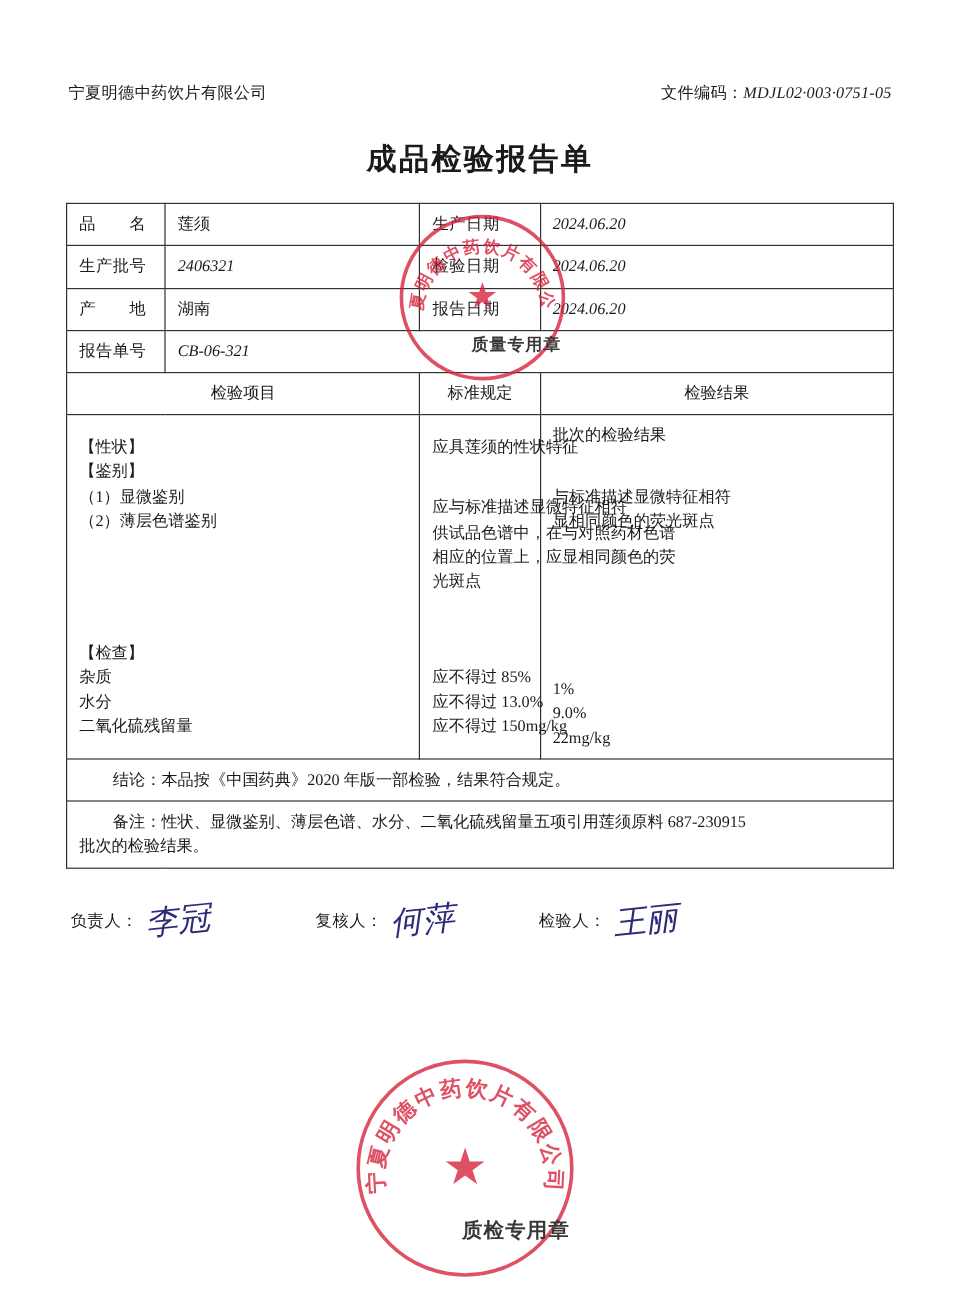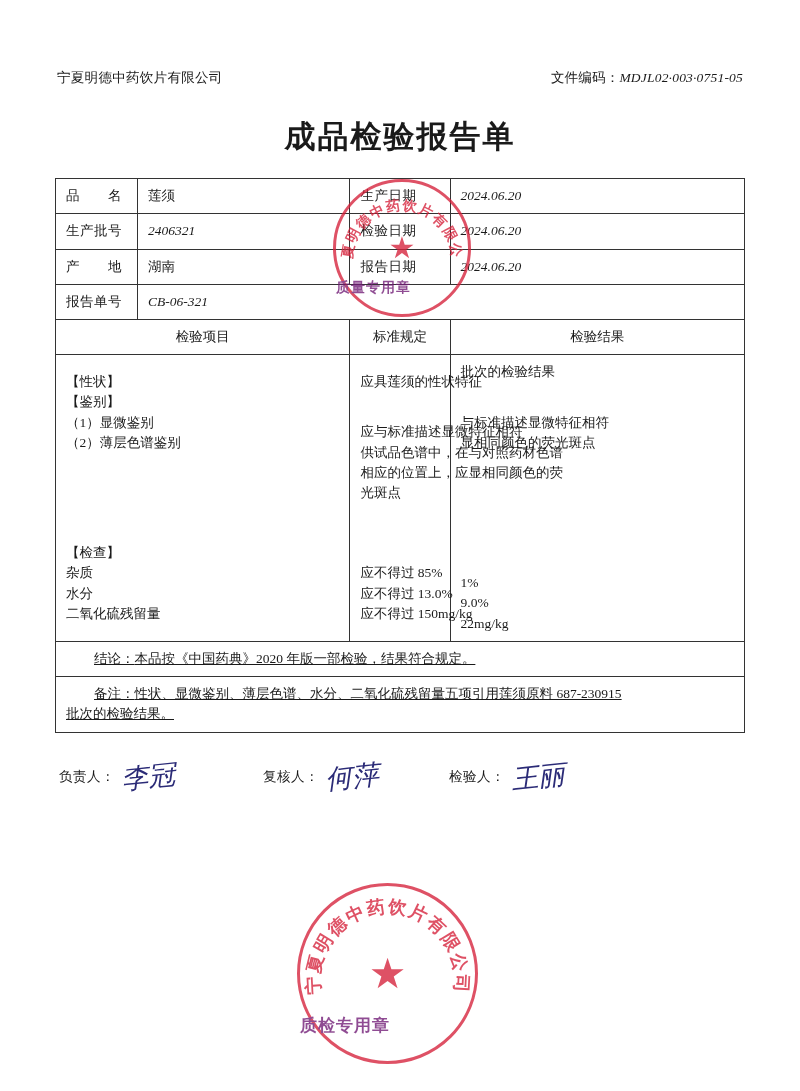--- a/index.html
+++ b/index.html
@@ -31,21 +31,21 @@
     line-height: 1.2;
     padding: 0 2px 8px 2px;
     letter-spacing: 0.3px;
   }
   .hdr-right {
     font-size: 13.5px;
     letter-spacing: 0.2px;
   }
   .title {
     text-align: center;
-    font-size: 31px;
+    font-size: 25px;
     font-weight: bold;
     letter-spacing: 2px;
     margin: 22px 0 20px 0;
   }
   table.main {
     width: 100%;
     border-collapse: collapse;
     table-layout: fixed;
   }
   table.main td {
@@ -81,21 +81,20 @@
   }
   .body-cell .row-line {
     display: block;
     white-space: nowrap;
   }
   .blank-line { display: block; height: 30px; }
   .concl td {
     padding: 9px 10px 9px 10px;
     line-height: 1.8;
     font-size: 13.5px;
-    text-decoration: underline;
   }
   .concl-inner { padding-left: 28px; }
   .sign-row {
     display: flex;
     align-items: center;
     margin-top: 18px;
     padding: 0 4px;
     font-size: 13.5px;
     height: 52px;
   }
@@ -159,25 +158,25 @@
   .stamp .arc-text text {
     fill: #d6213a;
     font-family: "Liberation Serif", serif;
     font-weight: bold;
   }
   .stamp .bottom-text {
     position: absolute;
     width: 100%;
     left: 0;
     bottom: 17px;
-    text-align: left;
+    text-align: right;
     font-size: 14px;
     font-weight: bold;
     letter-spacing: 1px;
-    color: #701a75;
+    color: #000000;
   }
   .stamp-bot .bottom-text { bottom: 24px; font-size: 17px; }
 </style>
 </head>
 <body>
 
 <div class="page">
 
   <div class="hdr">
     <div>宁夏明德中药饮片有限公司</div>

